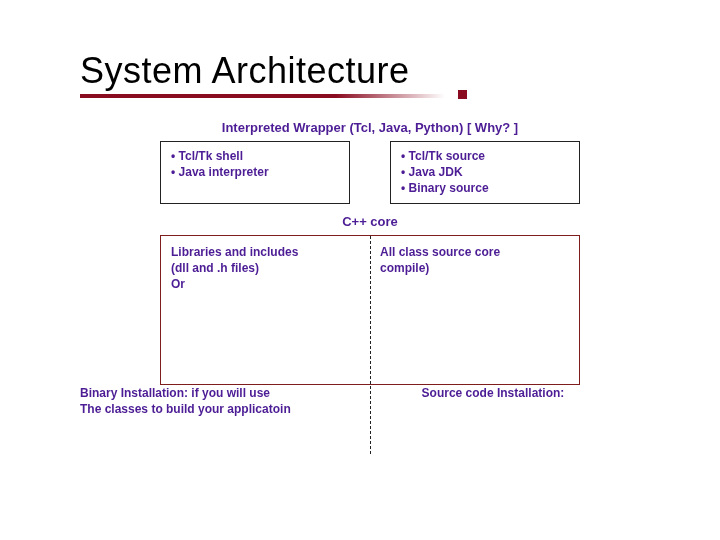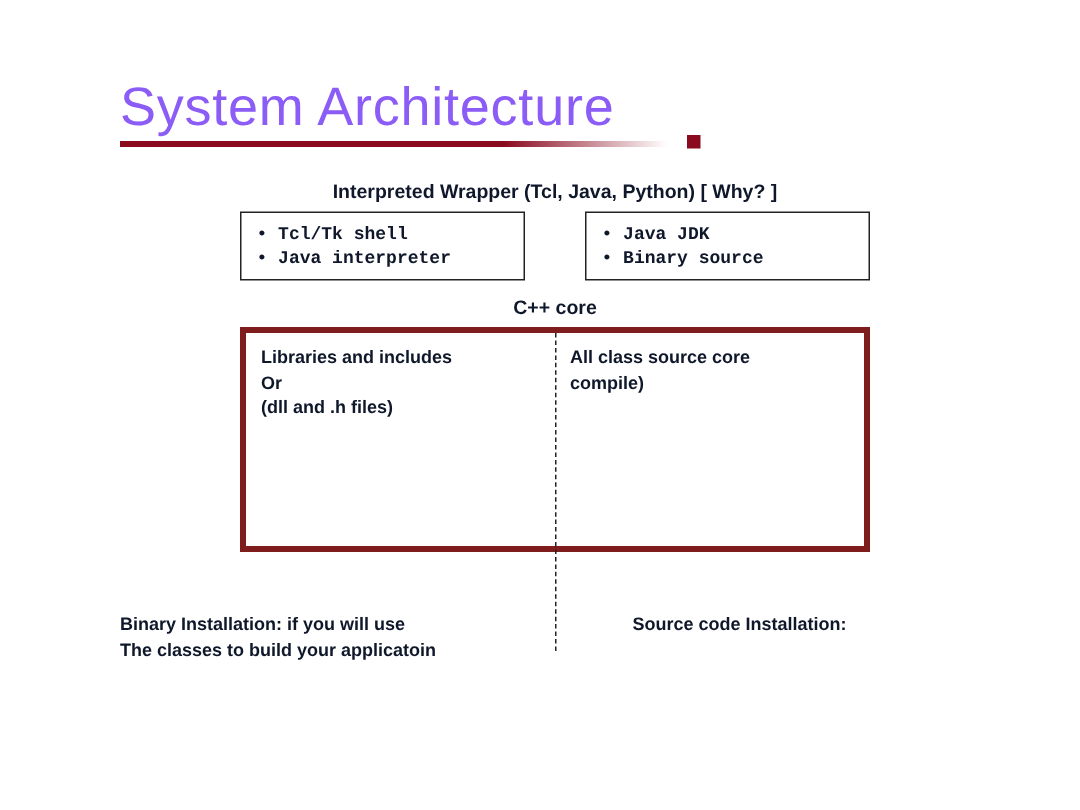--- a/index.html
+++ b/index.html
@@ -9,21 +9,21 @@
     width: 720px;
     height: 540px;
     padding: 50px 60px 30px 80px;
   }
   .title-wrap {
     margin-bottom: 22px;
   }
   .title {
     font-size: 36px;
     font-weight: 400;
-    color: #8b5cf6;
+    color: #000000;
     font-family: Verdana, Geneva, sans-serif;
     letter-spacing: 0.5px;
   }
   .underline {
     margin-top: 2px;
     height: 4px;
     width: 365px;
     background: linear-gradient(90deg, #8a0a1f 0%, #8a0a1f 70%, transparent 100%);
     position: relative;
   }
@@ -32,50 +32,49 @@
     position: absolute;
     right: -22px;
     top: -4px;
     width: 9px;
     height: 9px;
     background: #8a0a1f;
   }
   .content {
     position: relative;
     font-size: 13px;
-    color: #0f172a;
+    color: #4c1d95;
   }
   .section-label {
     text-align: center;
     font-size: 13px;
     font-weight: bold;
     margin: 4px 0 6px 0;
   }
   .two-box-row {
     display: flex;
     gap: 40px;
     justify-content: center;
     margin: 0 24px 10px 24px;
-    font-family: Liberation Mono, monospace;
   }
   .outlined {
     border: 1px solid #222;
     padding: 6px 10px;
     font-size: 12px;
     font-weight: bold;
     line-height: 1.35;
     min-width: 190px;
   }
   .cpp-wrap {
     position: relative;
     margin: 0 auto;
     width: 420px;
   }
   .cpp-box {
-    border: 4px solid #7f1d1d;
+    border: 1px solid #7f1d1d;
     height: 150px;
     display: flex;
     position: relative;
   }
   .cpp-half {
     width: 50%;
     padding: 8px 10px;
     font-size: 12px;
     line-height: 1.35;
     font-weight: bold;
@@ -83,21 +82,20 @@
   .dash-vert {
     position: absolute;
     left: 50%;
     top: 0;
     bottom: -70px;
     width: 0;
     border-left: 1.5px dashed #222;
   }
   .footer-row {
     display: flex;
-    margin-top: 40px;
     font-size: 12px;
     font-weight: bold;
     line-height: 1.35;
   }
   .footer-left {
     width: 52%;
     padding-right: 10px;
   }
   .footer-right {
     width: 48%;
@@ -117,34 +115,35 @@
   <div class="content">
 
     <div class="section-label">Interpreted Wrapper (Tcl, Java, Python) [ Why? ]</div>
 
     <div class="two-box-row">
       <div class="outlined">
         <div>• Tcl/Tk shell</div>
         <div>• Java interpreter</div>
       </div>
       <div class="outlined">
+        <div>• Tcl/Tk source</div>
         <div>• Java JDK</div>
         <div>• Binary source</div>
       </div>
     </div>
 
     <div class="section-label">C++ core</div>
 
     <div class="cpp-wrap">
       <div class="cpp-box">
         <div class="dash-vert"></div>
         <div class="cpp-half">
           <div>Libraries and includes</div>
+          <div>(dll and .h files)</div>
           <div>Or</div>
-          <div>(dll and .h files)</div>
         </div>
         <div class="cpp-half">
           <div>All class source core</div>
           <div>compile)</div>
         </div>
       </div>
     </div>
 
     <div class="footer-row">
       <div class="footer-left">

